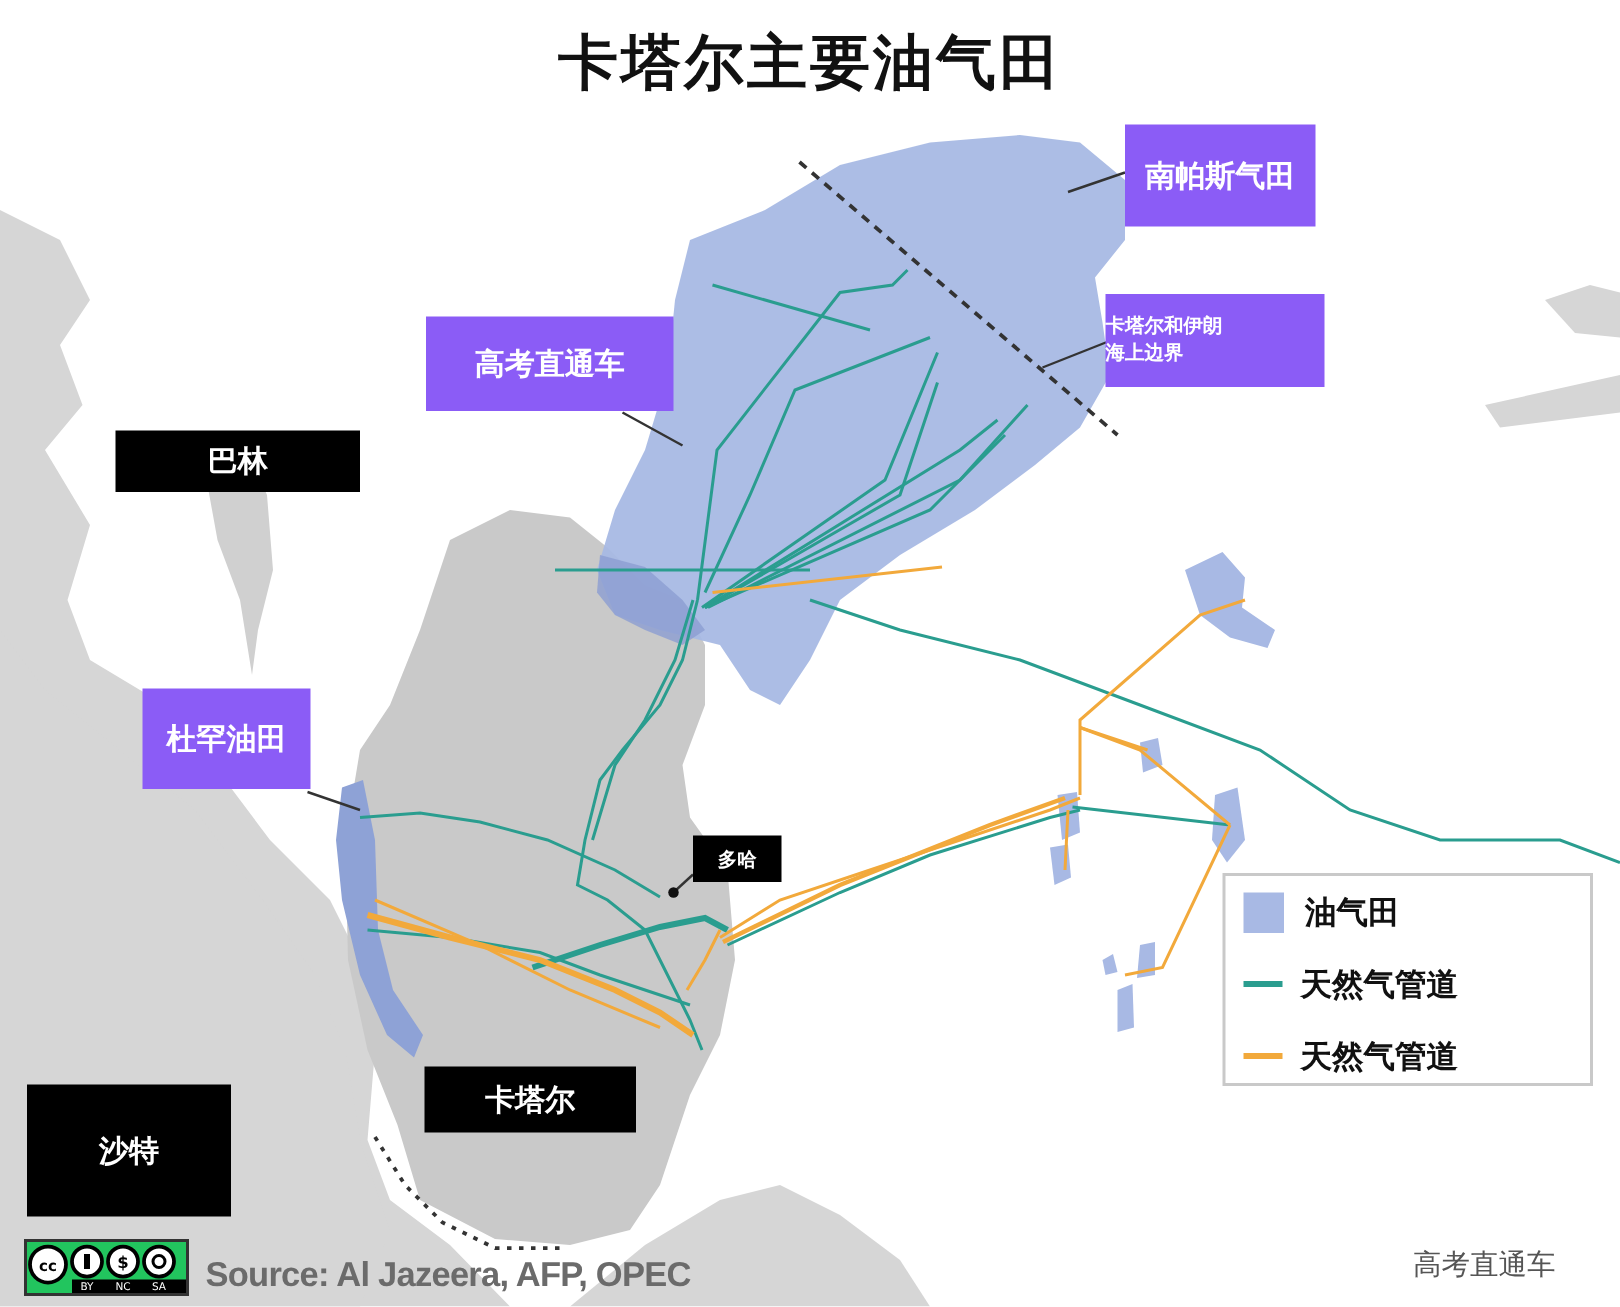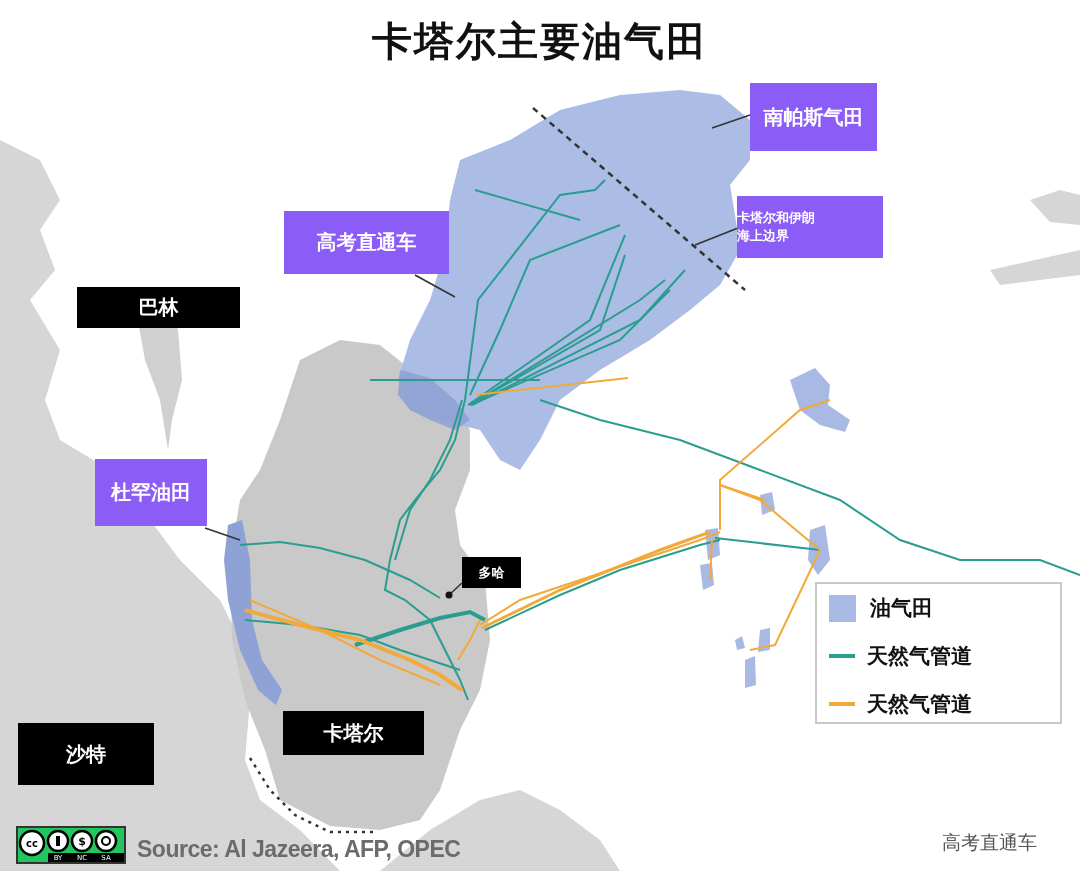--- a/index.html
+++ b/index.html
@@ -92,21 +92,21 @@
     <line x1="415" y1="275" x2="455" y2="297"></line>
     <line x1="205" y1="528" x2="240" y2="540"></line>
     <line x1="462" y1="583" x2="450" y2="594"></line>
   </g>
   <circle cx="449" cy="595" r="3.5" fill="#111"></circle>
 </svg>
 
 <div class="title">卡塔尔主要油气田</div>
 
 <div class="lbl-dark" style="left:77px;top:287px;width:163px;height:41px;">巴林</div>
-<div class="lbl-dark" style="left:18px;top:723px;width:136px;height:62px;">沙特</div>
+<div class="lbl-dark" style="left:18px;top:723px;width:136px;height:88px;">沙特</div>
 <div class="lbl-dark" style="left:283px;top:711px;width:141px;height:44px;">卡塔尔</div>
 <div class="lbl-dark" style="left:462px;top:557px;width:59px;height:31px;font-size:13px;">多哈</div>
 
 <div class="lbl-orange" style="left:750px;top:83px;width:127px;height:68px;">南帕斯气田</div>
 <div class="lbl-orange" style="left:737px;top:196px;width:146px;height:62px;flex-direction:column;align-items:flex-start;padding-left:0;box-sizing:border-box;font-size:13px;">
   <span>卡塔尔和伊朗</span>
   <span>海上边界</span>
 </div>
 <div class="lbl-orange" style="left:284px;top:211px;width:165px;height:63px;">高考直通车</div>
 <div class="lbl-orange" style="left:95px;top:459px;width:112px;height:67px;">杜罕油田</div>

